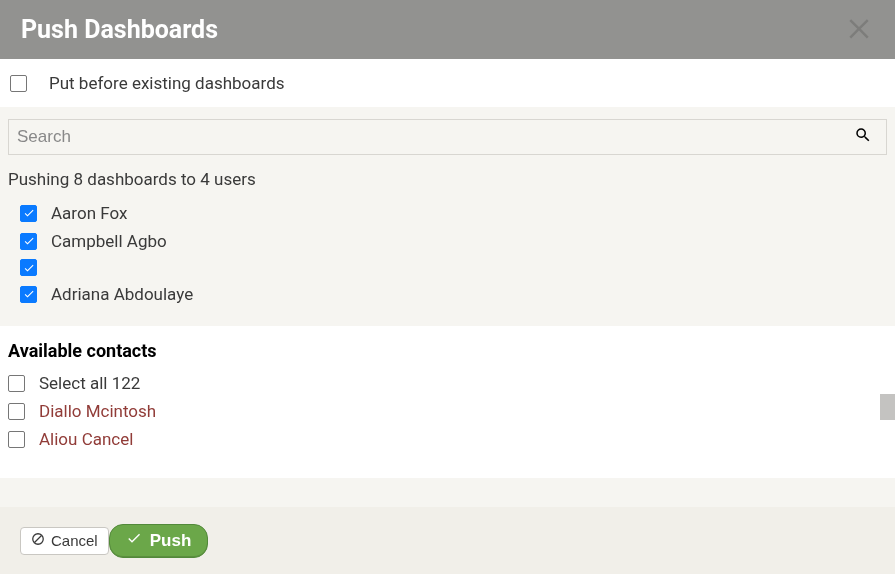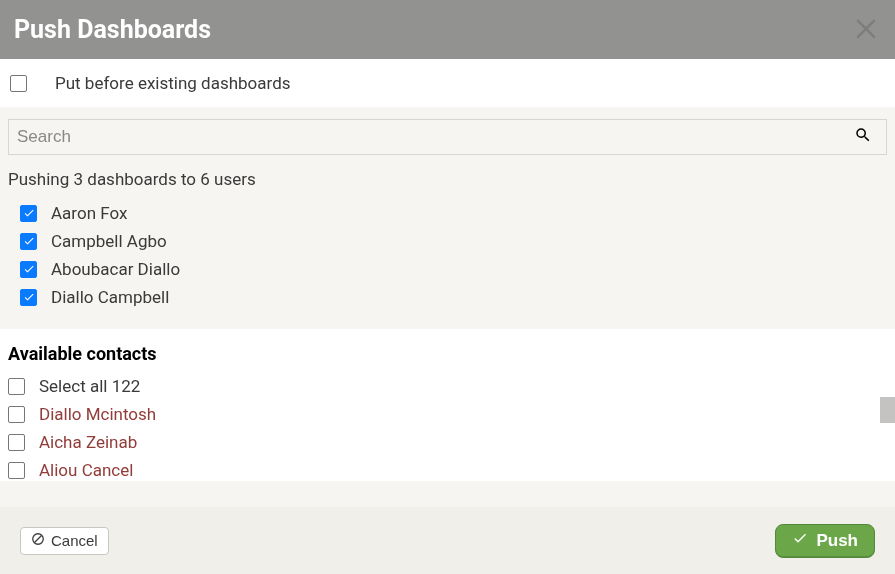--- a/index.html
+++ b/index.html
@@ -10,21 +10,21 @@
       height: 574px;
       overflow: hidden;
       position: relative;
     }
     .titlebar {
       background: #929290;
       height: 59px;
       display: flex;
       align-items: center;
       justify-content: space-between;
-      padding: 0 14px;
+      padding: 0 21px;
     }
     .titlebar-title {
       color: #fff;
       font-size: 25px;
       font-weight: 700;
     }
     .close-icon {
       color: #7d7d7b;
       font-size: 36px;
       font-weight: 900;
@@ -33,21 +33,21 @@
       margin-top: -6px;
     }
     .close-icon svg { display: block; }
     .content-top {
       background: #fff;
       padding: 14px 10px;
     }
     .checkbox-row {
       display: flex;
       align-items: center;
-      gap: 28px;
+      gap: 22px;
       margin-bottom: 0;
     }
     .checkbox-row label {
       color: #3a3a3a;
       font-size: 17px;
       cursor: pointer;
     }
     .checkbox-box {
       width: 17px;
       height: 17px;
@@ -145,21 +145,20 @@
 
     .footer {
       position: absolute;
       bottom: 0;
       left: 0;
       right: 0;
       height: 67px;
       background: #f1efe9;
       display: flex;
       align-items: center;
-      justify-content: space-between;
       padding: 0 20px;
     }
     .btn {
       border: 1px solid #c9c7c2;
       background: #fff;
       border-radius: 4px;
       height: 28px;
       padding: 0 10px;
       display: inline-flex;
       align-items: center;
@@ -169,21 +168,21 @@
       color: #3a3a3a;
     }
     .btn-push {
       background: #6ba749;
       color: #fff;
       border: 1px solid #52893a;
       height: 34px;
       padding: 0 16px;
       font-size: 17px;
       font-weight: 600;
-      border-radius: 8px;
+      border-radius: 14px;
       display: inline-flex;
       align-items: center;
       gap: 8px;
       box-shadow: inset 0 -1px 0 rgba(0,0,0,.15);
     }
   </style>
 </head>
 <body>
 
 <div class="titlebar">
@@ -207,21 +206,21 @@
 <div class="search-section">
   <div class="search-wrap">
     <input type="text" placeholder="Search" style="">
     <div class="search-icon-wrap">
       <svg viewBox="0 0 24 24" width="18" height="18" fill="#000">
           <path d="M15.5 14h-.79l-.28-.27A6.471 6.471 0 0 0 16 9.5 6.5 6.5 0 1 0 9.5 16a6.47 6.47 0 0 0 4.23-1.57l.27.28v.79l5 4.99L20.49 19l-4.99-5zm-6 0C7.01 14 5 11.99 5 9.5S7.01 5 9.5 5 14 7.01 14 9.5 11.99 14 9.5 14z"></path>
         </svg>
     </div>
   </div>
 
-  <div class="status-text">Pushing 3 dashboards to 6 users</div>
+  <div class="status-text">Pushing 8 dashboards to 4 users</div>
 
   <div class="user-list">
     <div class="user-item">
       <span class="checkbox-box checked">
           <svg viewBox="0 0 24 24" fill="#fff">
             <path d="M9 16.17 4.83 12l-1.42 1.41L9 19 21 7l-1.41-1.41z"></path>
           </svg>
         </span>
       <span class="user-item-label">Aaron Fox</span>
     </div>
@@ -232,47 +231,42 @@
           </svg>
         </span>
       <span class="user-item-label">Campbell Agbo</span>
     </div>
     <div class="user-item">
       <span class="checkbox-box checked">
           <svg viewBox="0 0 24 24" fill="#fff">
             <path d="M9 16.17 4.83 12l-1.42 1.41L9 19 21 7l-1.41-1.41z"></path>
           </svg>
         </span>
-      <span class="user-item-label">Aboubacar Diallo</span>
-    </div>
-    <div class="user-item">
-      <span class="checkbox-box checked">
-          <svg viewBox="0 0 24 24" fill="#fff">
-            <path d="M9 16.17 4.83 12l-1.42 1.41L9 19 21 7l-1.41-1.41z"></path>
-          </svg>
-        </span>
-      <span class="user-item-label">Diallo Campbell</span>
+    </div>
+    <div class="user-item">
+      <span class="checkbox-box checked">
+          <svg viewBox="0 0 24 24" fill="#fff">
+            <path d="M9 16.17 4.83 12l-1.42 1.41L9 19 21 7l-1.41-1.41z"></path>
+          </svg>
+        </span>
+      <span class="user-item-label">Adriana Abdoulaye</span>
     </div>
   </div>
 </div>
 
 <div class="available-section">
   <div class="section-heading">Available contacts</div>
   <div class="available-list">
     <div class="user-item">
       <span class="checkbox-box"></span>
       <span class="user-item-label">Select all 122</span>
     </div>
     <div class="user-item">
       <span class="checkbox-box"></span>
       <span class="user-item-link">Diallo Mcintosh</span>
-    </div>
-    <div class="user-item">
-      <span class="checkbox-box"></span>
-      <span class="user-item-link">Aicha Zeinab</span>
     </div>
     <div class="user-item">
       <span class="checkbox-box"></span>
       <span class="user-item-link">Aliou Cancel</span>
     </div>
   </div>
   <div class="scroll-indicator"></div>
 </div>
 
 <div class="footer">

